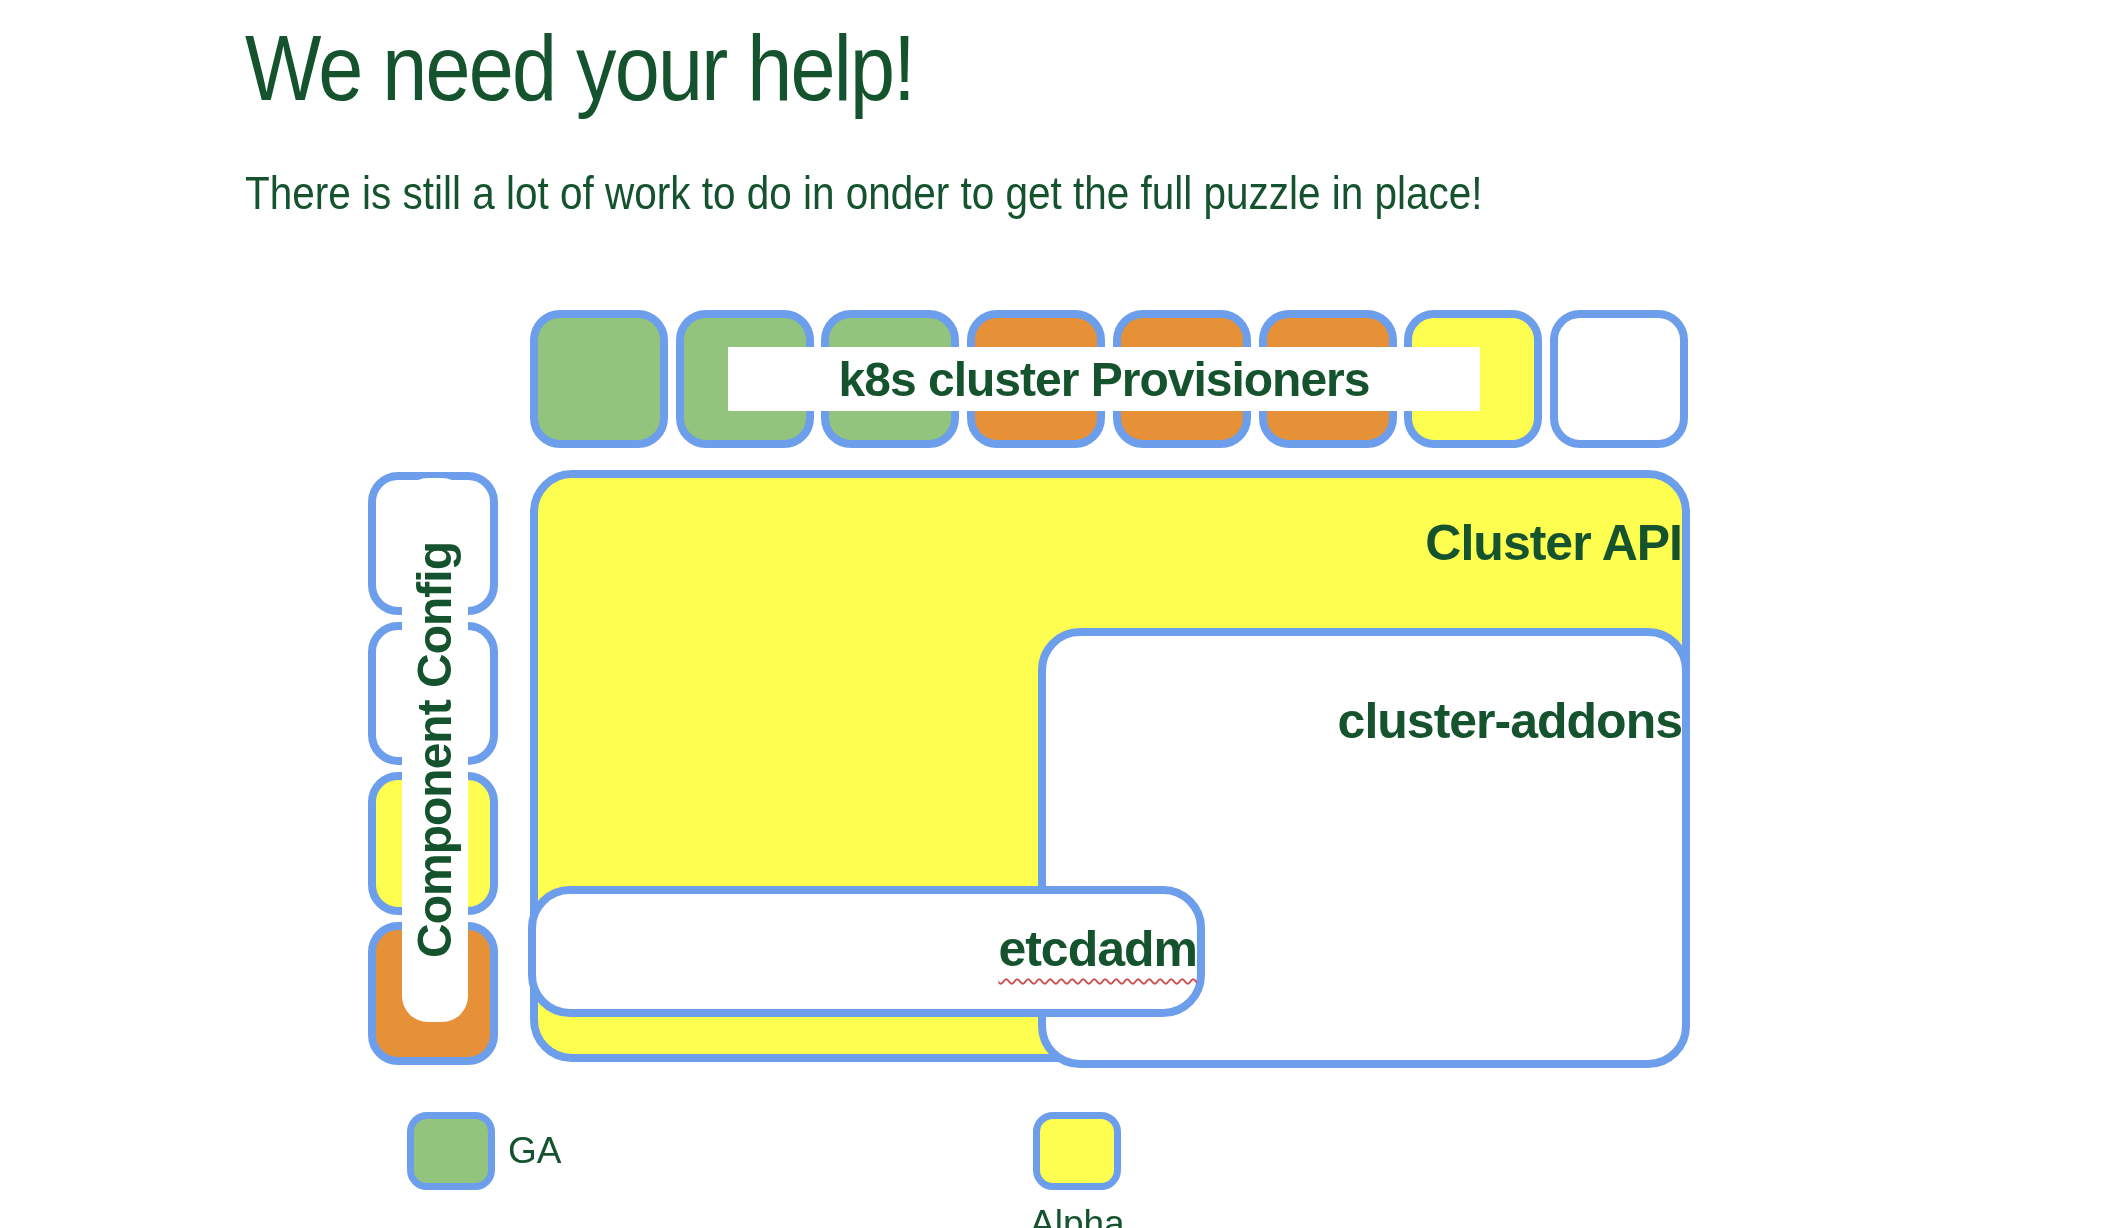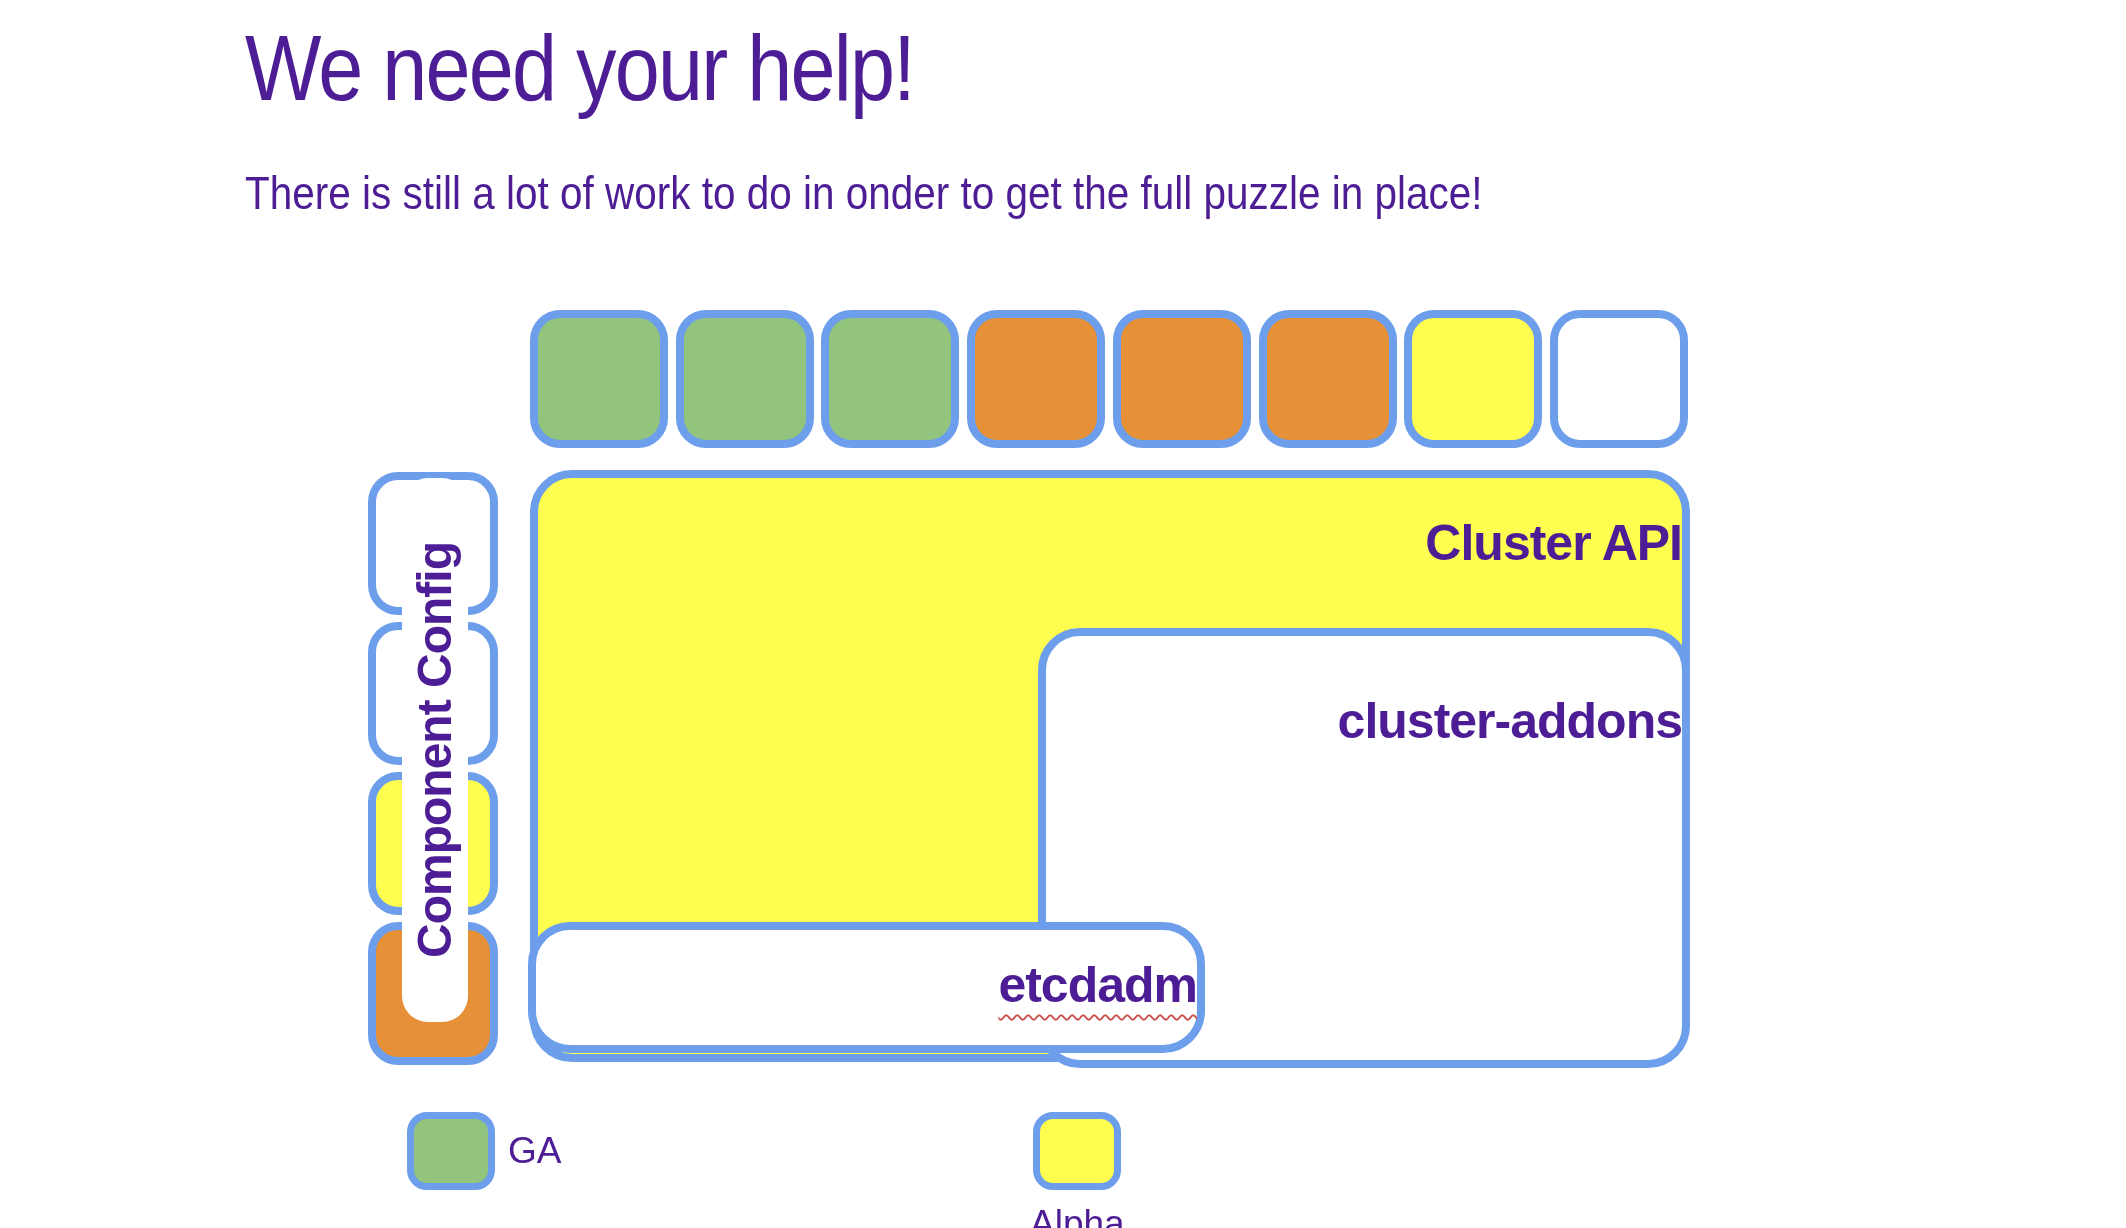--- a/index.html
+++ b/index.html
@@ -1,19 +1,19 @@
 <!DOCTYPE html>
 <html><head>
 <meta charset="utf-8">
 <style>
   * { margin:0; padding:0; box-sizing:border-box; }
   html, body { background:#ffffff; }
   .slide {
     position:relative; width:2126px; height:1228px; background:#ffffff;
-    overflow:hidden; font-family:"Liberation Sans", sans-serif; color:#4c1d95;
+    overflow:hidden; font-family:"Liberation Sans", sans-serif; color:#14532d;
   }
 
   
   .title {
     position:absolute; left:245px; top:16px; font-size:92px; font-weight:400;
     letter-spacing:-2px; white-space:nowrap;
     transform:scaleX(0.88); transform-origin:left top;
   }
   .subtitle {
     position:absolute; left:245px; top:166px; font-size:46px; font-weight:400;
@@ -54,21 +54,21 @@
     transform:rotate(-90deg); transform-origin:center center;
     text-align:center; line-height:66px; font-size:48px; font-weight:700;
     letter-spacing:-1px; white-space:nowrap;
   }
 
   
   .box { position:absolute; border:8px solid #6D9EEB; border-radius:42px; }
   .box-capi    { left:530px;  top:470px; width:1160px; height:592px; z-index:1; }
   .box-addons  { left:1038px; top:628px; width:652px;  height:440px; z-index:2; }
   .box-kubeadm { left:762px;  top:778px; width:686px;  height:282px; z-index:3; }
-  .box-etcdadm { left:528px;  top:922px; width:677px;  height:131px; z-index:4; }
+  .box-etcdadm { left:528px;  top:886px; width:677px;  height:131px; z-index:4; }
   .box-label { text-align:right; font-weight:700; font-size:50px; letter-spacing:-1px; white-space:nowrap; }
   .box-capi    .box-label { margin-top:36px; }
   .box-addons  .box-label { margin-top:56px; }
   .box-kubeadm .box-label { margin-top:38px; }
   .box-etcdadm .box-label { margin-top:26px; }
   .wavy {
     text-decoration:underline; text-decoration-style:wavy;
     text-decoration-color:#C9524E; text-decoration-thickness:2px;
     text-underline-offset:12px;
   }
@@ -89,20 +89,23 @@
 
   <div class="prov-row">
     <div class="sq" data-status="ga"></div>
     <div class="sq" data-status="ga"></div>
     <div class="sq" data-status="ga"></div>
     <div class="sq" data-status="beta"></div>
     <div class="sq" data-status="beta"></div>
     <div class="sq" data-status="beta"></div>
     <div class="sq" data-status="alpha"></div>
     <div class="sq" data-status="pre"></div>
+    <div class="prov-band">
+      <span class="band-label">k8s cluster Provisioners</span>
+    </div>
   </div>
 
   <div class="cc-col">
     <div class="sq" data-status="pre"></div>
     <div class="sq" data-status="pre"></div>
     <div class="sq" data-status="alpha"></div>
     <div class="sq" data-status="beta"></div>
     <div class="cc-band"></div>
   </div>
   <div class="cc-label">Component Config</div>

